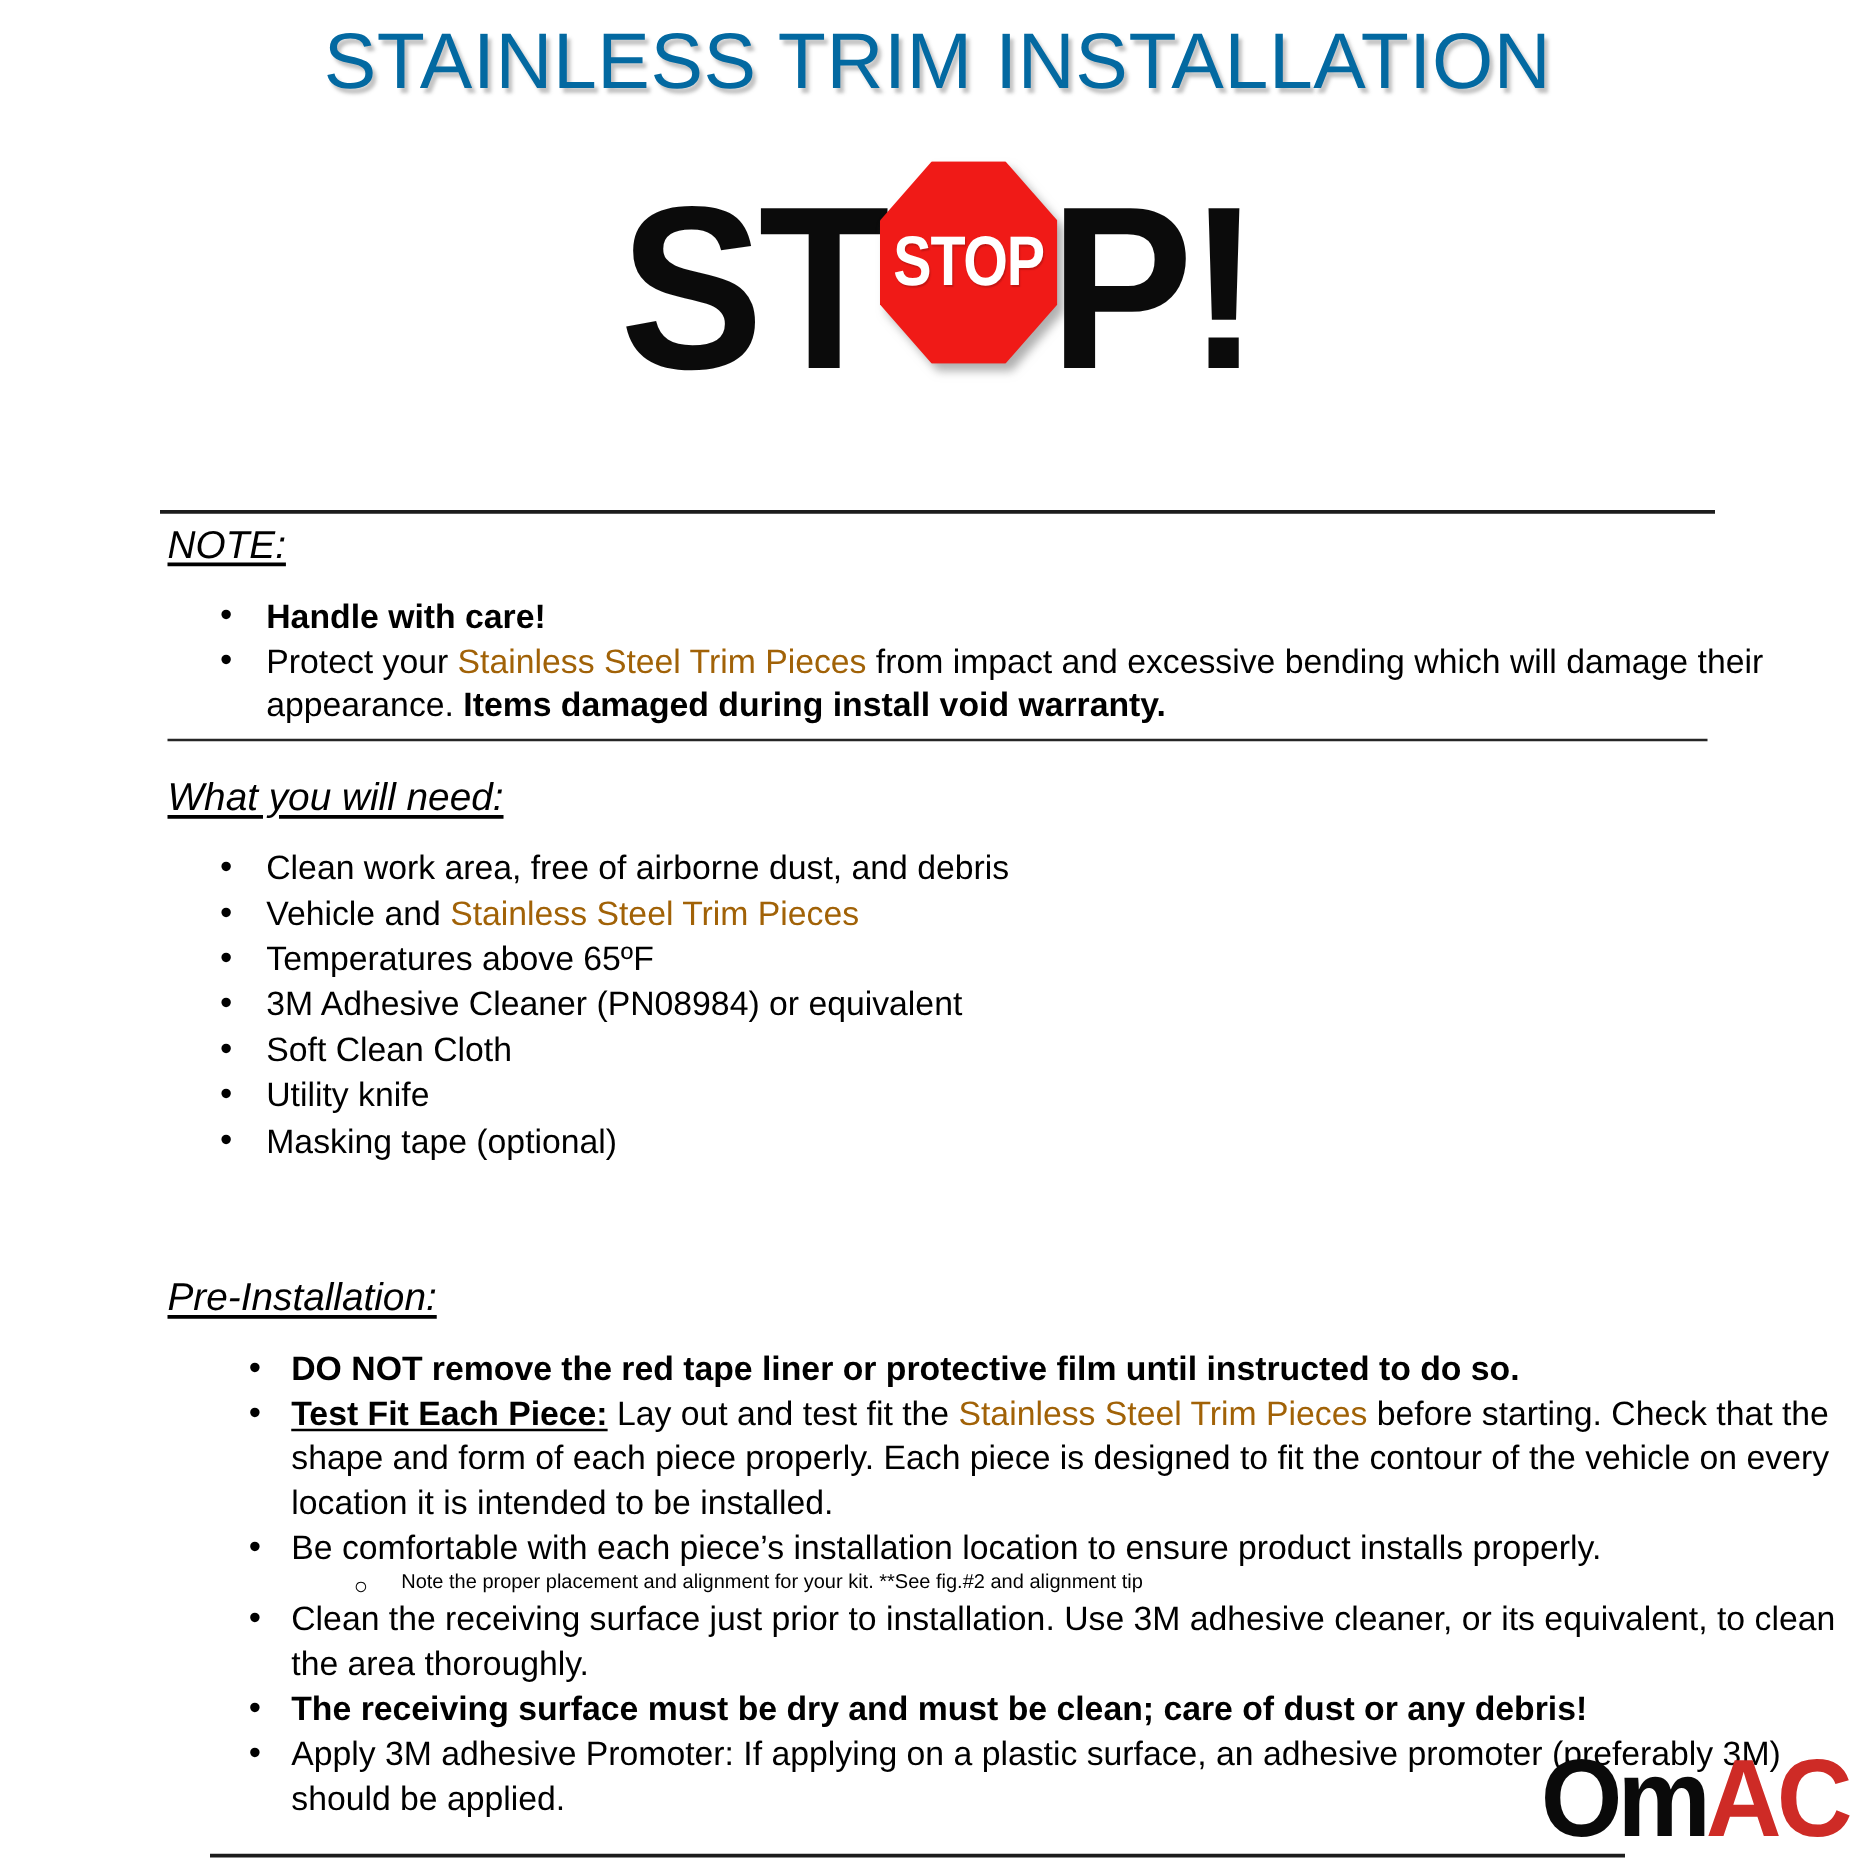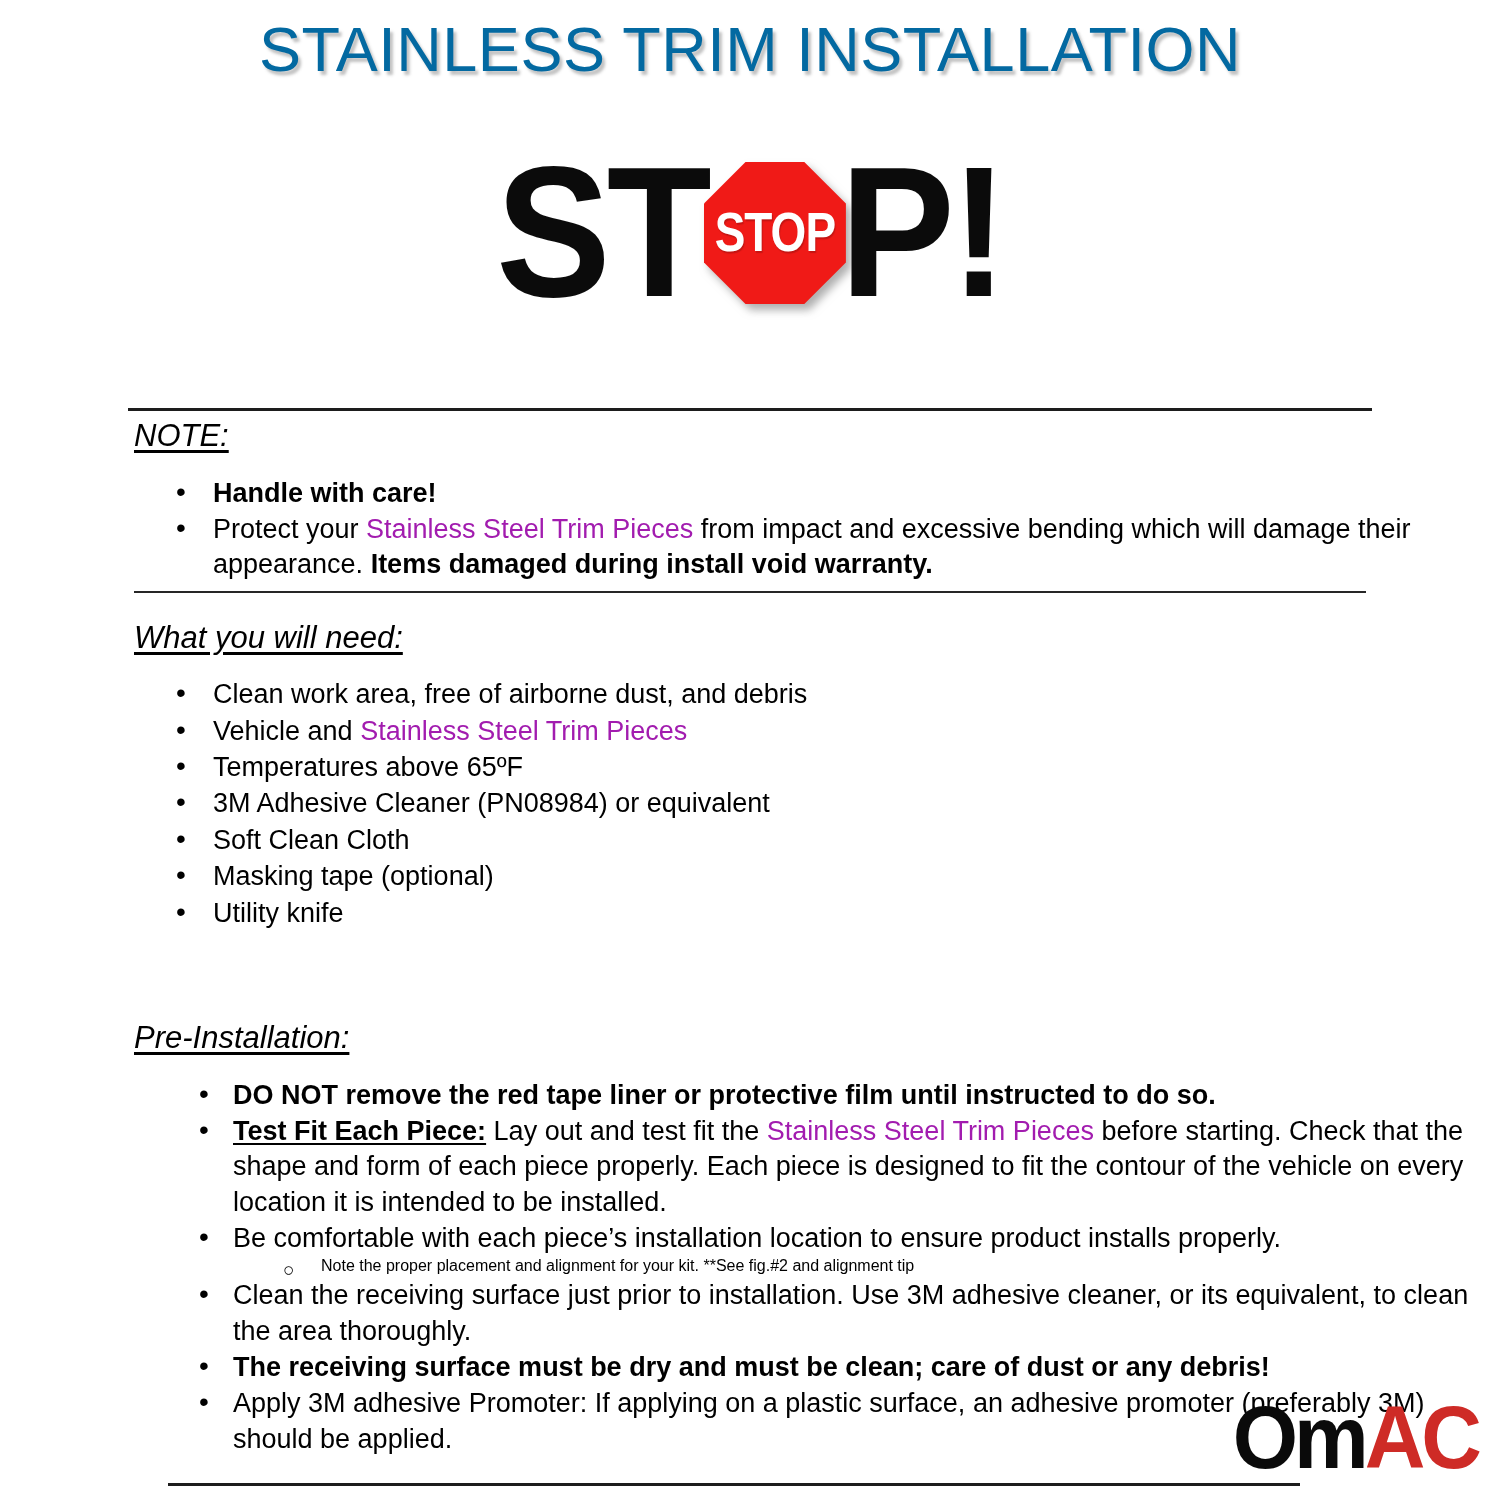--- a/index.html
+++ b/index.html
@@ -47,22 +47,22 @@
     color: #0b0b0b;
     display: inline-block;
     transform: scaleY(1.08);
   }
   .stop-letters.left  { margin-right: -6px; }
   .stop-letters.right { margin-left: -8px; }
 
   .stop-sign {
     position: relative;
     width: 142px;
-    height: 142px;
-    margin: 0 2px;
+    height: 162px;
+    margin: 13px 2px;
     flex: 0 0 auto;
     filter: drop-shadow(5px 6px 4px rgba(110,110,110,0.55));
   }
   .stop-sign .oct {
     position: absolute;
     inset: 0;
     background: #F01A17;
     clip-path: polygon(29.3% 0%, 70.7% 0%, 100% 29.3%, 100% 70.7%,
                        70.7% 100%, 29.3% 100%, 0% 70.7%, 0% 29.3%);
   }
@@ -155,21 +155,21 @@
   }
   ul.subbullets > li::before {
     content: "\25CB";
     position: absolute;
     left: 50px;
     top: 0px;
     font-size: 19px;
     line-height: 1.45;
   }
 
-  .red { color: #a21caf; }
+  .red { color: #a16207; }
   .b   { font-weight: 700; }
   .bu  { font-weight: 700; text-decoration: underline; text-underline-offset: 3px; }
 
   .gap-sm { height: 22px; }
   .gap-md { height: 36px; }
   .gap-lg { height: 70px; }
 
   
   .omac-logo {
     position: absolute;
@@ -215,22 +215,22 @@
   <div class="gap-md"></div>
 
   <h2 class="section-head">What you will need:</h2>
   <div class="gap-sm"></div>
   <ul class="bullets" id="needs-bullets">
       <li><span>Clean work area, free of airborne dust, and debris</span></li>
       <li><span>Vehicle and </span><span class="red">Stainless Steel Trim Pieces</span></li>
       <li><span>Temperatures above 65ºF</span></li>
       <li><span>3M Adhesive Cleaner (PN08984) or equivalent</span></li>
       <li><span>Soft Clean Cloth</span></li>
+      <li><span>Utility knife</span></li>
       <li><span>Masking tape (optional)</span></li>
-      <li><span>Utility knife</span></li>
     </ul>
 
   <div class="gap-lg"></div>
   <div style="height:18px;"></div>
 
   <h2 class="section-head">Pre-Installation:</h2>
   <div class="gap-sm"></div>
   <ul class="bullets indent-lg" id="preinstall-bullets">
       <li><span class="b">DO NOT remove the red tape liner or protective film until instructed to do so.</span></li>
       <li><span class="bu">Test Fit Each Piece:</span><span> Lay out and test fit the </span><span class="red">Stainless Steel Trim Pieces</span><span> before starting. Check that the shape and form of each piece properly. Each piece is designed to fit the contour of the vehicle on every location it is intended to be installed.</span></li>

